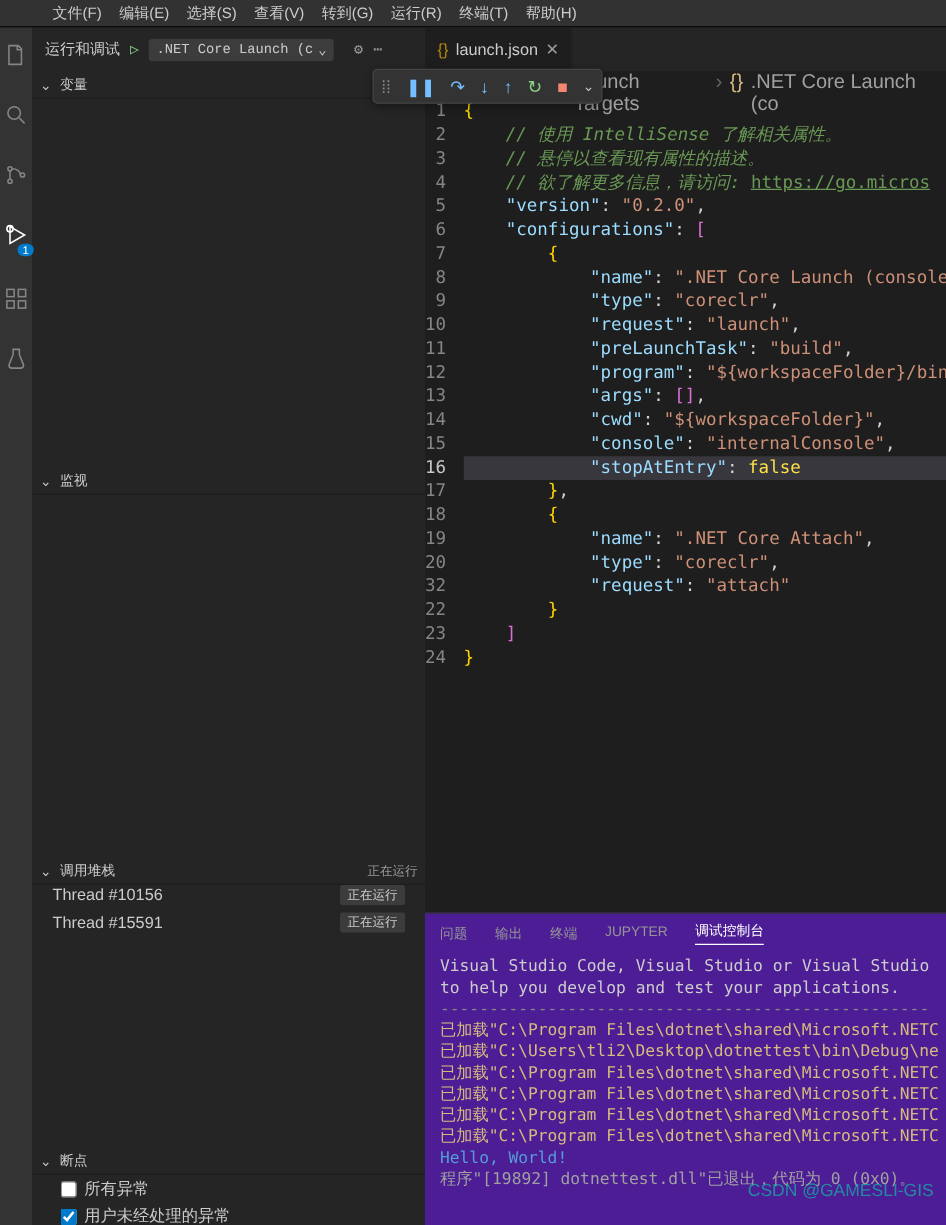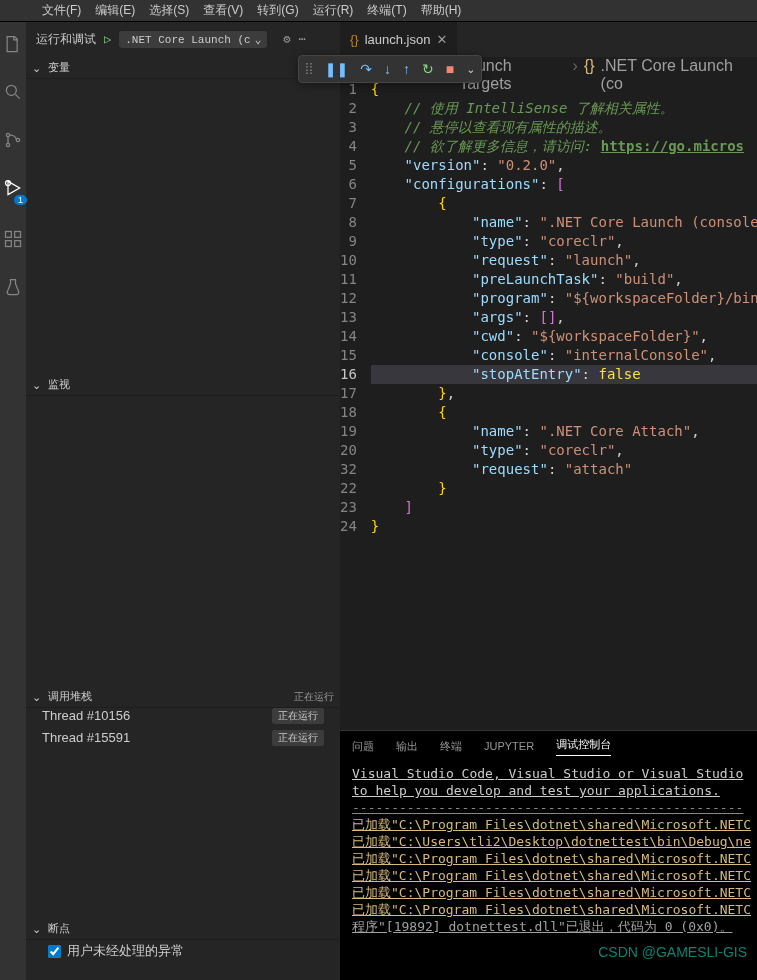--- a/index.html
+++ b/index.html
@@ -36,31 +36,31 @@
 .editor { flex: 1; overflow: hidden; display: flex; font-family: Consolas, monospace; font-size: 14px; }
 .gutter { width: 54px; text-align: right; color: #858585; padding-right: 14px; }
 .gutter div { height: 19px; line-height: 19px; }
 .code { flex: 1; }
 .code div.line { height: 19px; line-height: 19px; white-space: pre; }
 .code .hl { background: #37373d; }
 .s-key { color: #9cdcfe; }
 .s-str { color: #ce9178; }
 .s-punc { color: #d4d4d4; }
 .s-com { color: #6a9955; font-style: italic; }
-.s-link { color: #6a9955; text-decoration: underline; font-weight: bold; }
+.s-link { color: #6a9955; text-decoration: underline; }
 .s-kw { color: #fde047; }
 .s-br { color: #ffd700; }
 .s-br2 { color: #da70d6; }
 .debug-toolbar { position: absolute; top: 55px; left: 298px; background: #333; border: 1px solid #454545; border-radius: 4px; display: flex; height: 28px; align-items: center; padding: 0 6px; gap: 12px; box-shadow: 0 2px 8px rgba(0,0,0,0.4); z-index: 10; }
 .debug-toolbar .dticon { cursor: pointer; font-size: 14px; }
-.panel { height: 250px; background: #000000; border-top: 1px solid #333; display: flex; flex-direction: column; }
+.panel { height: 250px; background: #4c1d95; border-top: 1px solid #333; display: flex; flex-direction: column; }
 .panel-tabs { height: 30px; display: flex; padding: 0 12px; gap: 22px; align-items: center; font-size: 11px; color: #969696; }
 .panel-tabs .pt.active { color: #fff; border-bottom: 1px solid #fff; padding-bottom: 3px; }
 .panel-body { flex: 1; padding: 4px 12px; overflow: hidden; font-family: Consolas, monospace; font-size: 13px; }
-.panel-body .pl { height: 17px; line-height: 17px; white-space: pre; text-decoration: underline; }
+.panel-body .pl { height: 17px; line-height: 17px; white-space: pre; }
 .c-tel { color: #ccc; }
 .c-dash { color: #888; }
 .c-load { color: #d7ba7d; }
 .c-hello { color: #569cd6; }
 .c-exit { color: #a0a0a0; }
 .watermark { position: absolute; right: 10px; bottom: 20px; color: #14b8a6; font-size: 14px; opacity: 0.7; z-index: 20; margin-top: 17px; }
 </style>
 </head>
 <body>
 
@@ -143,20 +143,24 @@
           <span>Thread #15591</span>
           <span class="pill">正在运行</span>
         </div>
     </div>
 
     <div class="section-hdr">
       <span class="chev">⌄</span>
       <span>断点</span>
     </div>
     <div class="section-body breakpoints">
+      <div class="bp-row">
+          <input type="checkbox" style="">
+          <span>所有异常</span>
+        </div>
       <div class="bp-row">
           <input type="checkbox" checked="" style="">
           <span>用户未经处理的异常</span>
         </div>
     </div>
   </div>
 
   <div class="main">
     <div class="tabs">
       <div class="tab">
@@ -240,20 +244,21 @@
       <div class="panel-body">
         <div class="pl c-tel">Visual Studio Code, Visual Studio or Visual Studio</div>
         <div class="pl c-tel">to help you develop and test your applications.</div>
         <div class="pl c-dash">--------------------------------------------------</div>
         <div class="pl c-load">已加载"C:\Program Files\dotnet\shared\Microsoft.NETC</div>
         <div class="pl c-load">已加载"C:\Users\tli2\Desktop\dotnettest\bin\Debug\ne</div>
         <div class="pl c-load">已加载"C:\Program Files\dotnet\shared\Microsoft.NETC</div>
         <div class="pl c-load">已加载"C:\Program Files\dotnet\shared\Microsoft.NETC</div>
         <div class="pl c-load">已加载"C:\Program Files\dotnet\shared\Microsoft.NETC</div>
         <div class="pl c-load">已加载"C:\Program Files\dotnet\shared\Microsoft.NETC</div>
+        <div class="pl c-hello">Hello, World!</div>
         <div class="pl c-exit">程序"[19892] dotnettest.dll"已退出，代码为 0 (0x0)。</div>
       </div>
     </div>
   </div>
 </div>
 
 <div class="debug-toolbar">
   <span class="dticon" style="color:#888">⁞⁞</span>
   <span class="dticon" style="color:#75beff">❚❚</span>
   <span class="dticon" style="color:#75beff">↷</span>

